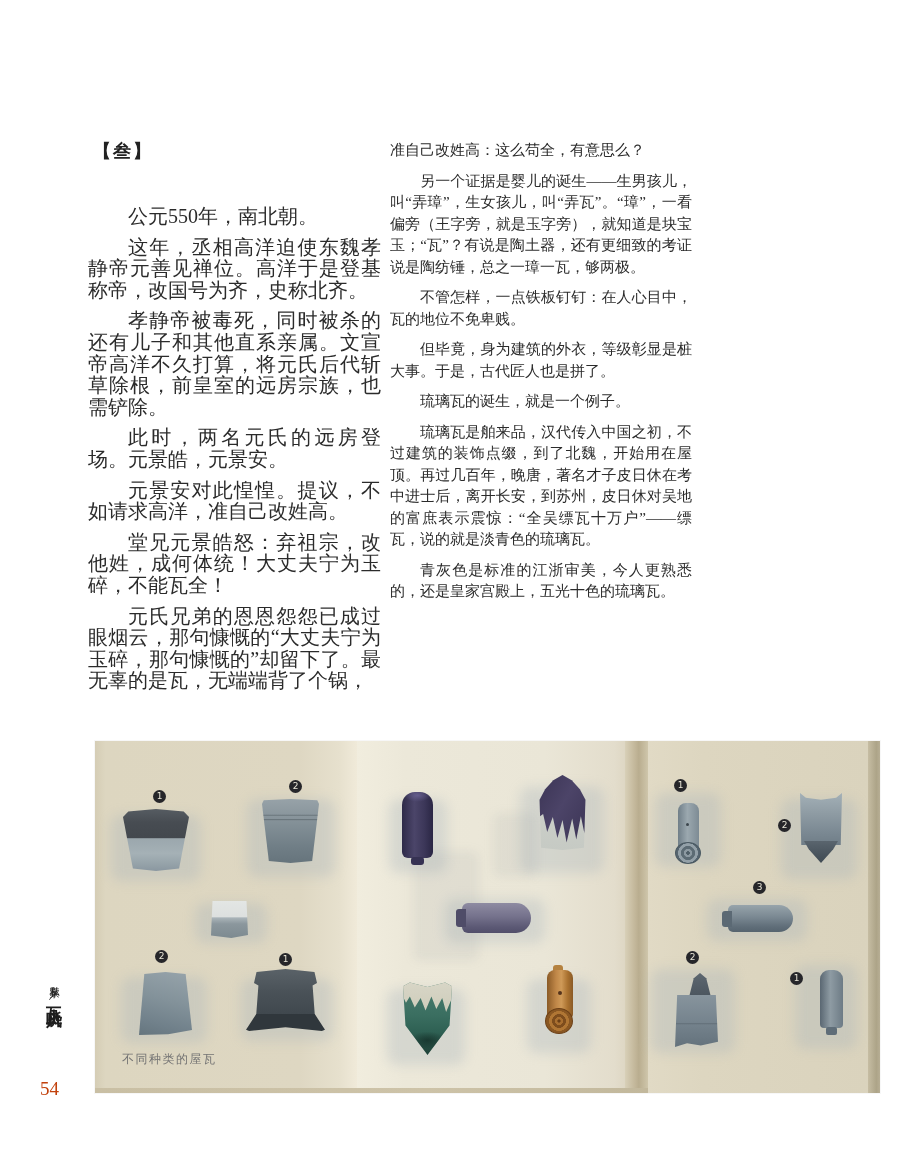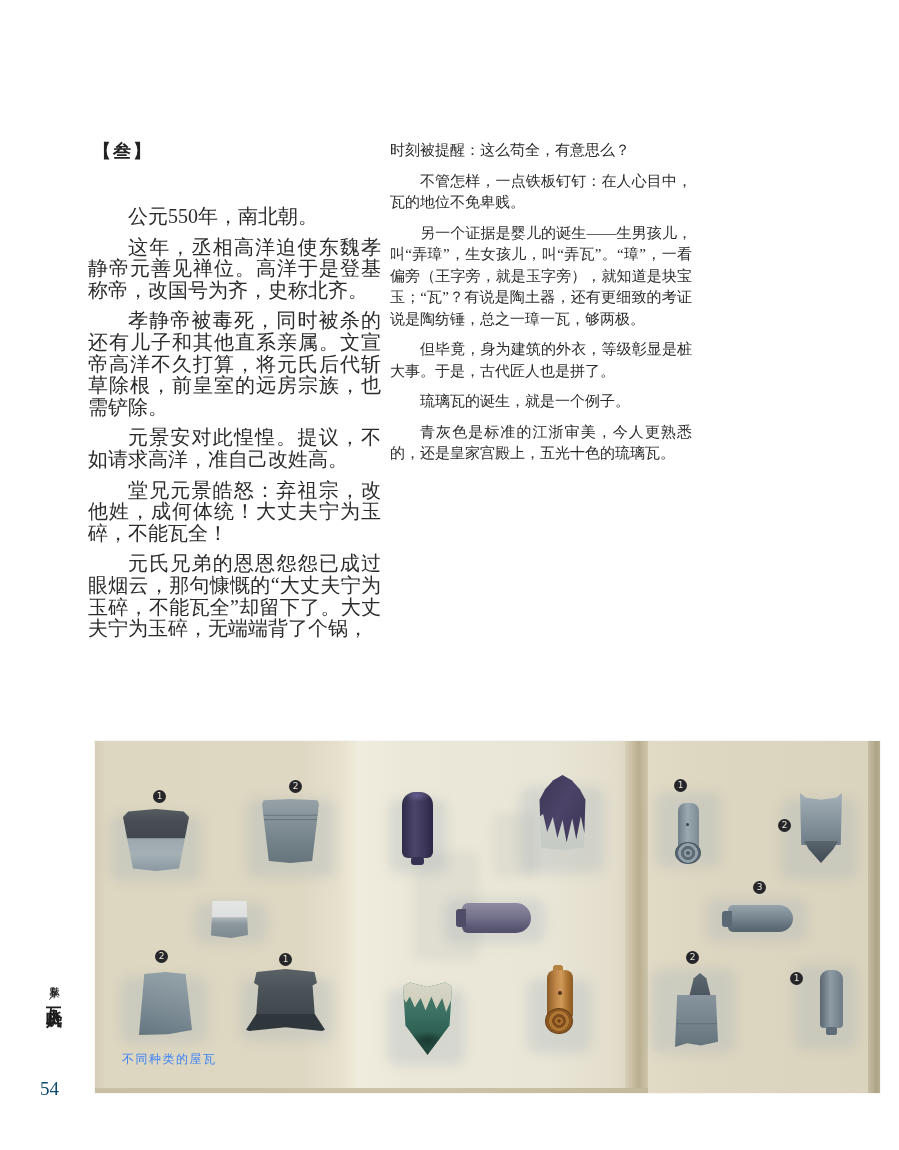--- a/index.html
+++ b/index.html
@@ -18,21 +18,21 @@
   .col-left{left:88px;top:206px;width:293px;font-size:20px;line-height:21.6px;}
   .col-right{left:390px;top:140px;width:302px;font-size:15px;line-height:21.5px;}
 
   .spine{
     position:absolute;left:46px;top:978px;writing-mode:vertical-rl;
     text-orientation:upright;color:#1e1e1e;line-height:1;
   }
   .spine .series{font-size:10px;letter-spacing:1px;}
   .spine .sep{font-size:11px;text-orientation:mixed;margin:1px 0;}
   .spine .title{font-size:16px;font-weight:600;letter-spacing:2px;}
-  .pagenum{position:absolute;left:40px;top:1078px;font-size:19px;color:#0c4a6e;}
+  .pagenum{position:absolute;left:40px;top:1078px;font-size:19px;color:#c2410c;}
 
   
   .figure{
     position:absolute;left:95px;top:741px;width:785px;height:352px;
     box-shadow:0 0 0 1px rgba(0,0,0,0.03);
   }
   .panel{position:absolute;top:0;height:100%;}
   .panel-left{left:0;width:262px;
     background:linear-gradient(90deg,#d5cdb5 0%,#ddd6c0 4%,#ded7c2 78%,#e6e0cd 93%,#f0ead9 100%);}
   .panel-mid{left:262px;width:268px;
@@ -121,45 +121,47 @@
   .rTileD-body{clip-path:polygon(5% 0,95% 0,100% 90%,60% 97%,28% 93%,0 100%);
     background:
       linear-gradient(180deg,transparent 54%,rgba(40,50,58,0.35) 55.5%,transparent 57%),
       linear-gradient(180deg,#87949d 0%,#76848e 50%,#64727c 100%);}
   .rCylE{border-radius:9px 9px 4px 4px;
     background:linear-gradient(90deg,#5a6772 0%,#8e9ba3 45%,#6d7b85 100%);}
   .rCylE-foot{background:#5f6d78;border-radius:2px;}
 
   .fig-caption{
     position:absolute;left:27px;top:310px;font-size:12px;letter-spacing:1.5px;
-    color:#3b82f6;font-family:"Liberation Sans","DejaVu Sans",sans-serif;
+    color:#737373;font-family:"Liberation Sans","DejaVu Sans",sans-serif;
   }
 </style>
 </head>
 <body>
 
 <div>
 
   <div class="heading">【叁】</div>
 
   <div class="col col-left">
     <p>公元550年，南北朝。</p>
     <p>这年，丞相高洋迫使东魏孝静帝元善见禅位。高洋于是登基称帝，改国号为齐，史称北齐。</p>
     <p>孝静帝被毒死，同时被杀的还有儿子和其他直系亲属。文宣帝高洋不久打算，将元氏后代斩草除根，前皇室的远房宗族，也需铲除。</p>
+    <p>此时，两名元氏的远房登场。元景皓，元景安。</p>
     <p>元景安对此惶惶。提议，不如请求高洋，准自己改姓高。</p>
     <p>堂兄元景皓怒：弃祖宗，改他姓，成何体统！大丈夫宁为玉碎，不能瓦全！</p>
-    <p>元氏兄弟的恩恩怨怨已成过眼烟云，那句慷慨的“大丈夫宁为玉碎，不能瓦全”却留下了。大丈夫宁为玉碎，无端端背了个锅，</p>
+    <p>元氏兄弟的恩恩怨怨已成过眼烟云，那句慷慨的“大丈夫宁为玉碎，那句慷慨的”却留下了。最无辜的是瓦，无端端背了个锅，</p>
   </div>
 
   <div class="col col-right">
-    <p class="noindent">时刻被提醒：这么苟全，有意思么？</p>
+    <p class="noindent">准自己改姓高：这么苟全，有意思么？</p>
+    <p>另一个证据是婴儿的诞生——生男孩儿，叫“弄璋”，生女孩儿，叫“弄瓦”。“璋”，一看偏旁（王字旁，就是玉字旁），就知道是块宝玉；“瓦”？有说是陶土器，还有更细致的考证说是陶纺锤，总之一璋一瓦，够两极。</p>
     <p>不管怎样，一点铁板钉钉：在人心目中，瓦的地位不免卑贱。</p>
-    <p>另一个证据是婴儿的诞生——生男孩儿，叫“弄璋”，生女孩儿，叫“弄瓦”。“璋”，一看偏旁（王字旁，就是玉字旁），就知道是块宝玉；“瓦”？有说是陶土器，还有更细致的考证说是陶纺锤，总之一璋一瓦，够两极。</p>
     <p>但毕竟，身为建筑的外衣，等级彰显是桩大事。于是，古代匠人也是拼了。</p>
     <p>琉璃瓦的诞生，就是一个例子。</p>
+    <p>琉璃瓦是舶来品，汉代传入中国之初，不过建筑的装饰点缀，到了北魏，开始用在屋顶。再过几百年，晚唐，著名才子皮日休在考中进士后，离开长安，到苏州，皮日休对吴地的富庶表示震惊：“全吴缥瓦十万户”——缥瓦，说的就是淡青色的琉璃瓦。</p>
     <p>青灰色是标准的江浙审美，今人更熟悉的，还是皇家宫殿上，五光十色的琉璃瓦。</p>
   </div>
 
   <div class="spine">
     <span class="series">私享家</span><span class="sep">／</span><span class="title">瓦上听风</span>
   </div>
 
   <div class="pagenum">54</div>
 
   <div class="figure">

